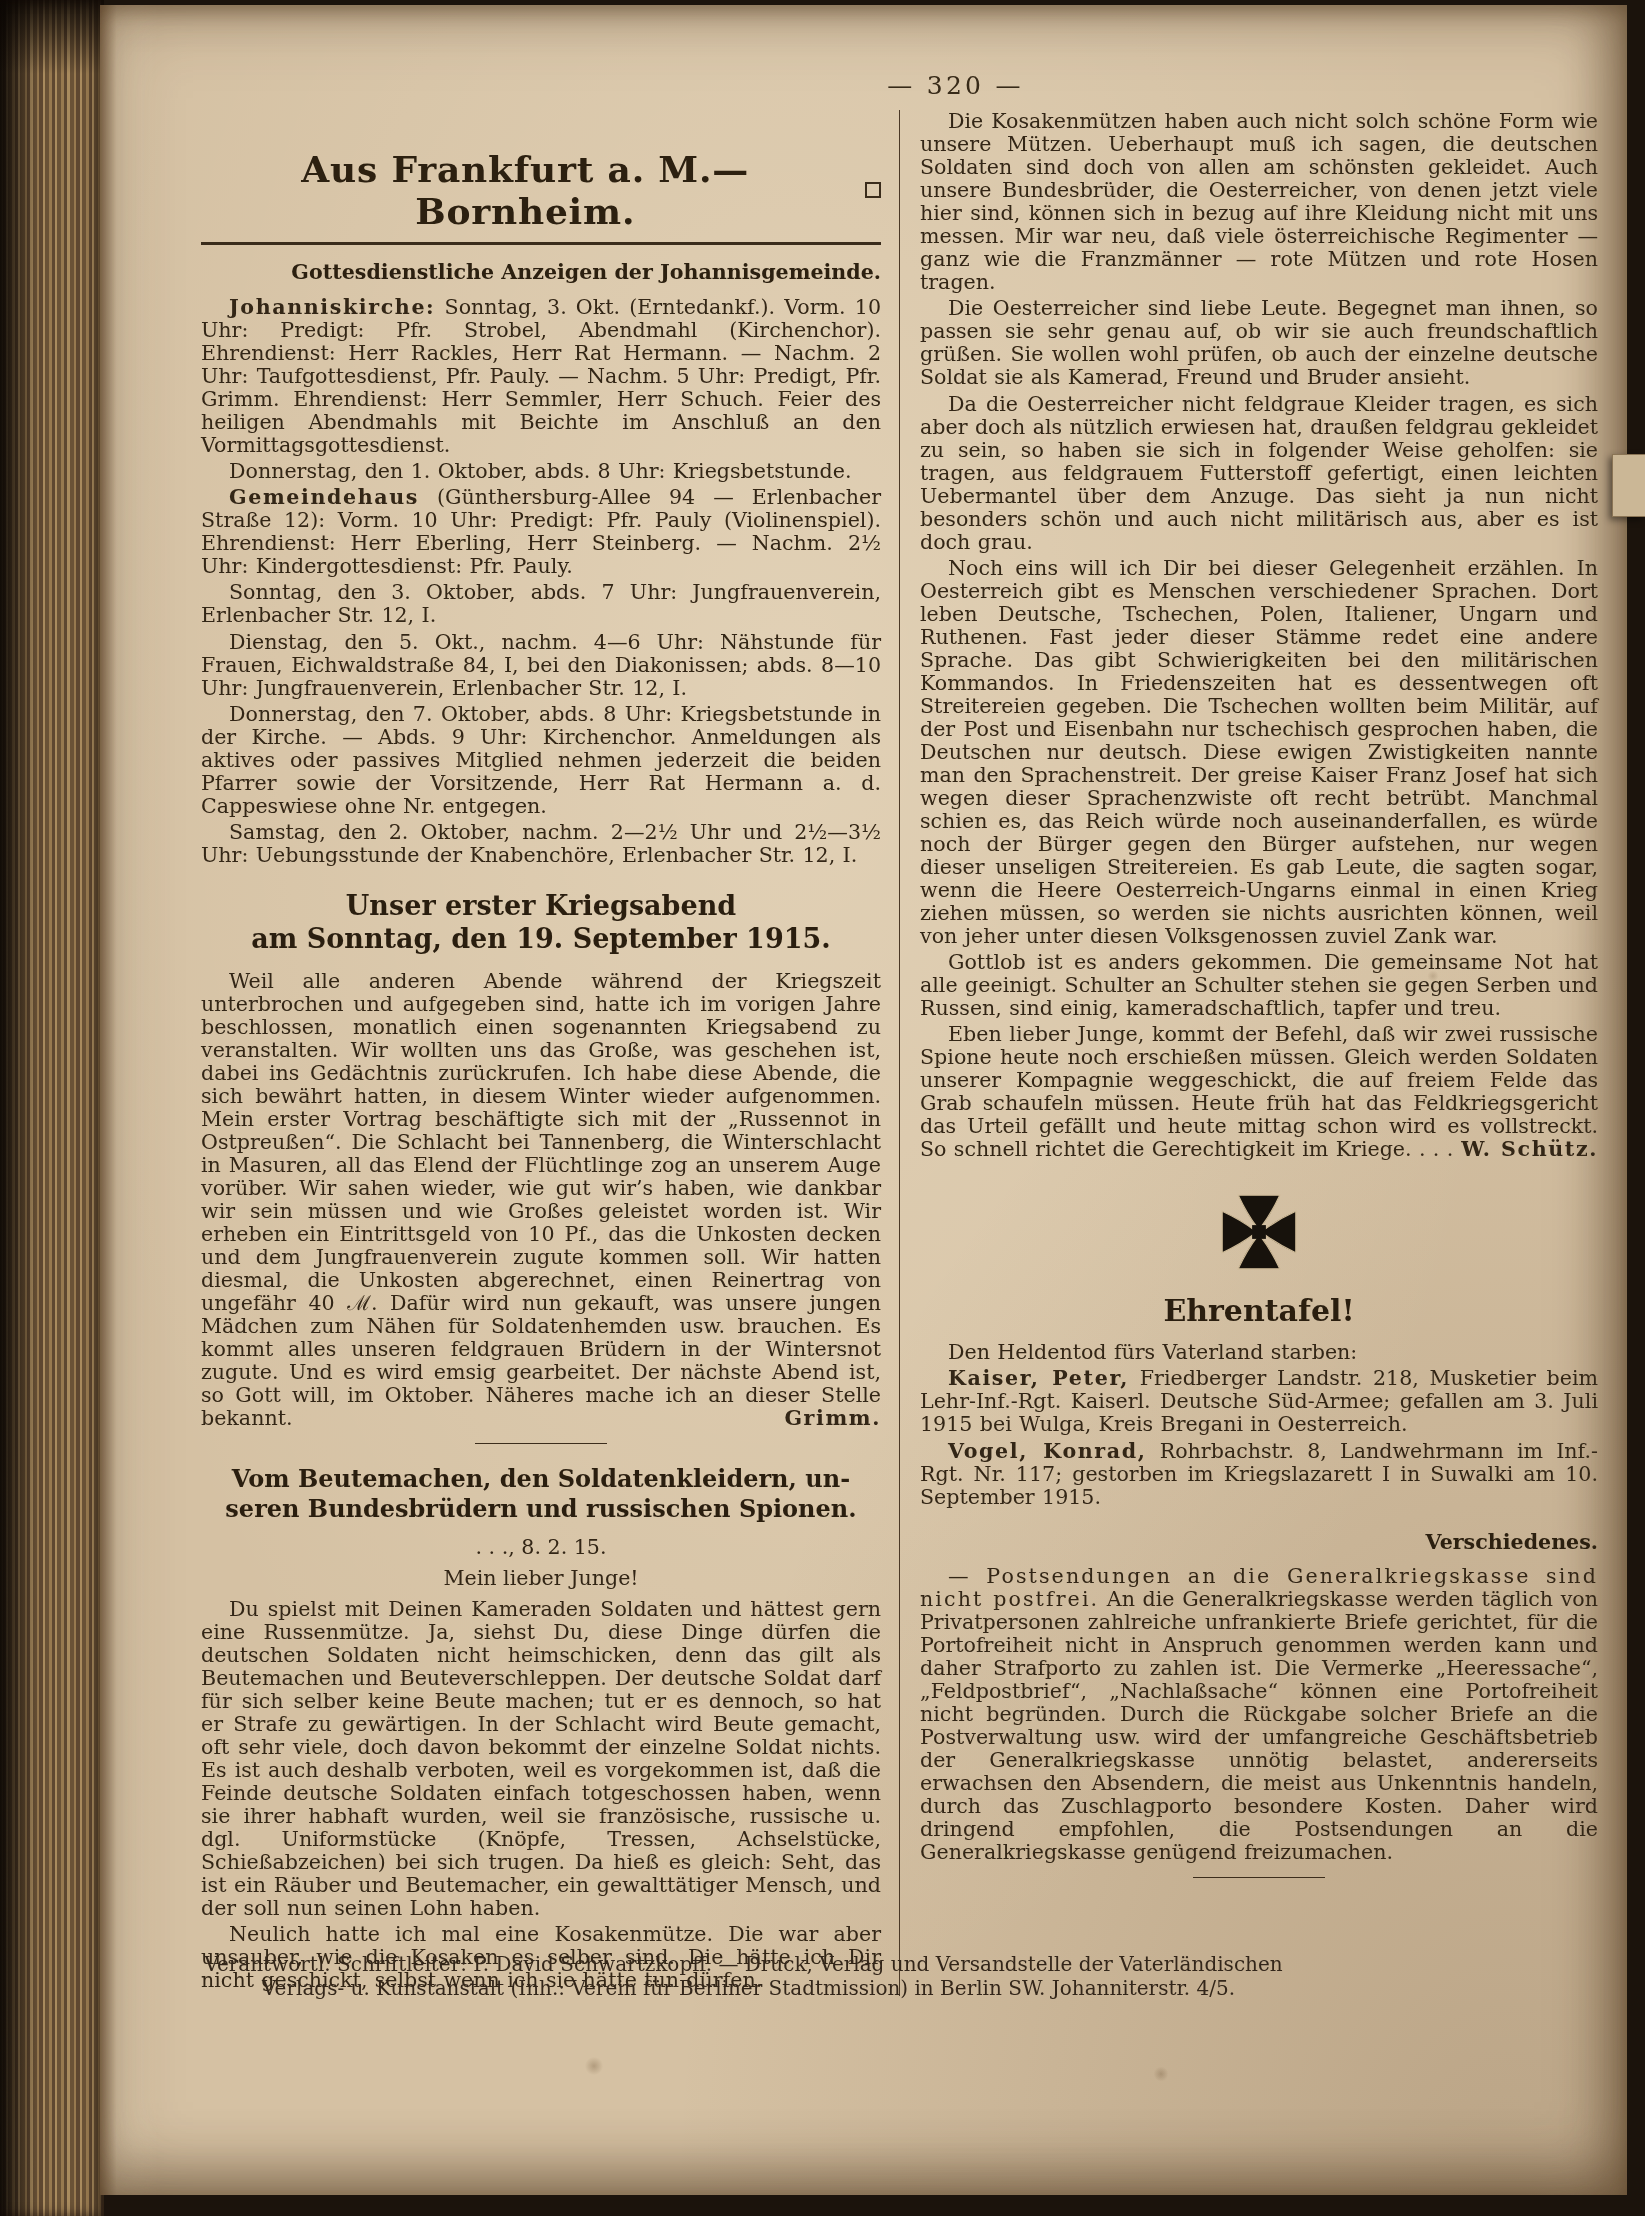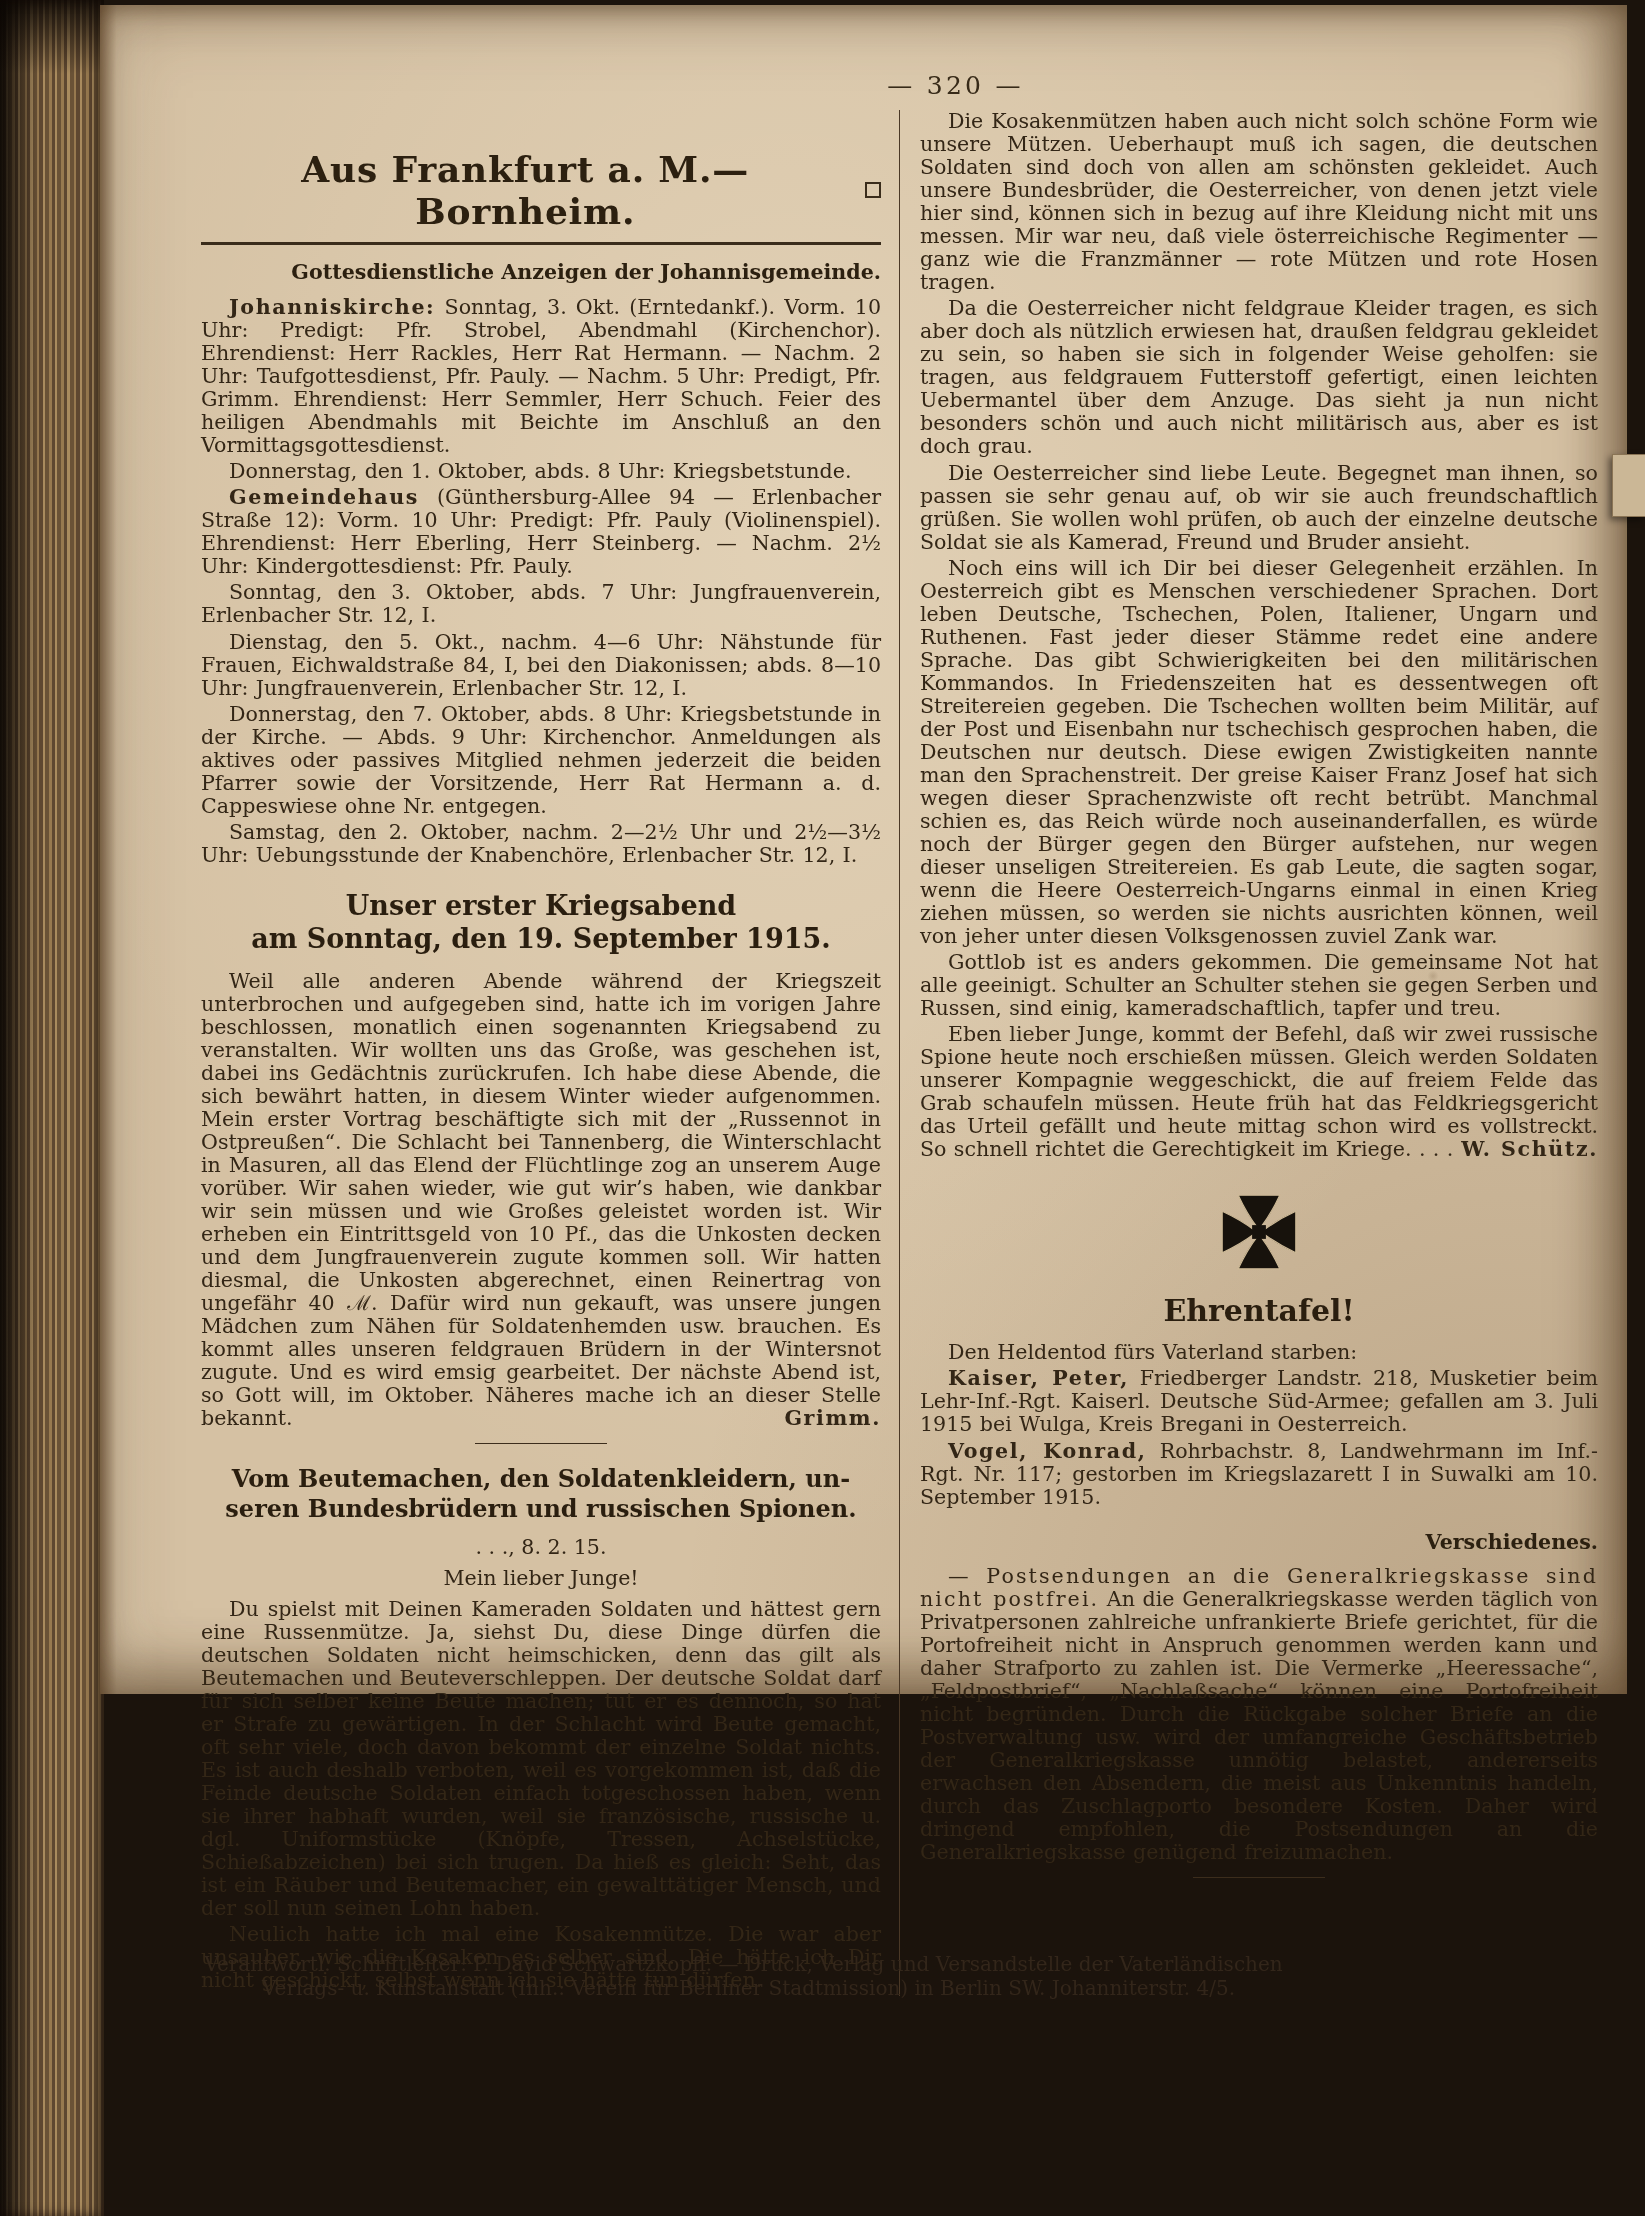--- a/index.html
+++ b/index.html
@@ -22,21 +22,21 @@
         #97794f 0px, #97794f 2.5px,
         #5e4730 2.5px, #5e4730 5.8px,
         #a98b5e 5.8px, #a98b5e 8.2px,
         #6a5236 8.2px, #6a5236 12.3px),
       #4a3824;
     box-shadow: inset -6.6px 0 11.5px rgba(15,9,4,.7);
   }
 
   
   .paper {
-    position:absolute; left:100px; top:5px; width:1527px; height:1689px;
+    position:absolute; left:100px; top:5px; width:1527px; height:2190px;
     background:
       linear-gradient(90deg, rgba(85,55,28,.40) 0px, rgba(255,240,210,.28) 16.5px, rgba(255,240,210,0) 58px),
       radial-gradient(circle 13px at 494px 2061px, rgba(96,70,40,.30), rgba(96,70,40,0) 70%),
       radial-gradient(circle 10.7px at 1061px 2069px, rgba(96,70,40,.28), rgba(96,70,40,0) 70%),
       radial-gradient(circle 8.2px at 1333px 971px, rgba(96,70,40,.20), rgba(96,70,40,0) 70%),
       radial-gradient(ellipse at 45% 32%, rgba(255,246,226,.30), rgba(255,246,226,0) 62%),
       radial-gradient(ellipse at 92% 102%, rgba(90,60,30,.22), rgba(90,60,30,0) 42%),
       #d5c1a3;
     box-shadow:
       inset 0 0 78px rgba(70,45,20,.38),
@@ -147,22 +147,22 @@
         <p>Du spielst mit Deinen Kameraden Soldaten und hättest gern eine Russenmütze. Ja, siehst Du, diese Dinge dürfen die deutschen Soldaten nicht heimschicken, denn das gilt als Beutemachen und Beuteverschleppen. Der deutsche Soldat darf für sich selber keine Beute machen; tut er es dennoch, so hat er Strafe zu gewärtigen. In der Schlacht wird Beute gemacht, oft sehr viele, doch davon bekommt der einzelne Soldat nichts. Es ist auch deshalb verboten, weil es vorgekommen ist, daß die Feinde deutsche Soldaten einfach totgeschossen haben, wenn sie ihrer habhaft wurden, weil sie französische, russische u. dgl. Uniformstücke (Knöpfe, Tressen, Achselstücke, Schießabzeichen) bei sich trugen. Da hieß es gleich: Seht, das ist ein Räuber und Beutemacher, ein gewalttätiger Mensch, und der soll nun seinen Lohn haben.</p>
         <p>Neulich hatte ich mal eine Kosakenmütze. Die war aber unsauber, wie die Kosaken es selber sind. Die hätte ich Dir nicht geschickt, selbst wenn ich sie hätte tun dürfen.</p>
       </section>
 
     </div>
 
     <div class="col-right">
 
       <section>
         <p>Die Kosakenmützen haben auch nicht solch schöne Form wie unsere Mützen. Ueberhaupt muß ich sagen, die deutschen Soldaten sind doch von allen am schönsten gekleidet. Auch unsere Bundesbrüder, die Oesterreicher, von denen jetzt viele hier sind, können sich in bezug auf ihre Kleidung nicht mit uns messen. Mir war neu, daß viele österreichische Regimenter — ganz wie die Franzmänner — rote Mützen und rote Hosen tragen.</p>
+        <p>Die Oesterreicher sind liebe Leute. Begegnet man ihnen, so passen sie sehr genau auf, ob wir sie auch freundschaftlich grüßen. Sie wollen wohl prüfen, ob auch der einzelne deutsche Soldat sie als Kamerad, Freund und Bruder ansieht.</p>
         <p>Da die Oesterreicher nicht feldgraue Kleider tragen, es sich aber doch als nützlich erwiesen hat, draußen feldgrau gekleidet zu sein, so haben sie sich in folgender Weise geholfen: sie tragen, aus feldgrauem Futterstoff gefertigt, einen leichten Uebermantel über dem Anzuge. Das sieht ja nun nicht besonders schön und auch nicht militärisch aus, aber es ist doch grau.</p>
-        <p>Die Oesterreicher sind liebe Leute. Begegnet man ihnen, so passen sie sehr genau auf, ob wir sie auch freundschaftlich grüßen. Sie wollen wohl prüfen, ob auch der einzelne deutsche Soldat sie als Kamerad, Freund und Bruder ansieht.</p>
         <p>Noch eins will ich Dir bei dieser Gelegenheit erzählen. In Oesterreich gibt es Menschen verschiedener Sprachen. Dort leben Deutsche, Tschechen, Polen, Italiener, Ungarn und Ruthenen. Fast jeder dieser Stämme redet eine andere Sprache. Das gibt Schwierigkeiten bei den militärischen Kommandos. In Friedenszeiten hat es dessentwegen oft Streitereien gegeben. Die Tschechen wollten beim Militär, auf der Post und Eisenbahn nur tschechisch gesprochen haben, die Deutschen nur deutsch. Diese ewigen Zwistigkeiten nannte man den Sprachenstreit. Der greise Kaiser Franz Josef hat sich wegen dieser Sprachenzwiste oft recht betrübt. Manchmal schien es, das Reich würde noch auseinanderfallen, es würde noch der Bürger gegen den Bürger aufstehen, nur wegen dieser unseligen Streitereien. Es gab Leute, die sagten sogar, wenn die Heere Oesterreich-Ungarns einmal in einen Krieg ziehen müssen, so werden sie nichts ausrichten können, weil von jeher unter diesen Volksgenossen zuviel Zank war.</p>
         <p>Gottlob ist es anders gekommen. Die gemeinsame Not hat alle geeinigt. Schulter an Schulter stehen sie gegen Serben und Russen, sind einig, kameradschaftlich, tapfer und treu.</p>
         <p><span>Eben lieber Junge, kommt der Befehl, daß wir zwei russische Spione heute noch erschießen müssen. Gleich werden Soldaten unserer Kompagnie weggeschickt, die auf freiem Felde das Grab schaufeln müssen. Heute früh hat das Feldkriegsgericht das Urteil gefällt und heute mittag schon wird es vollstreckt. So schnell richtet die Gerechtigkeit im Kriege. . . .</span> <span class="sig">W. Schütz.</span></p>
       </section>
 
       <div class="cross-wrap">
         <svg width="92" height="92" viewBox="0 0 120 120">
           <g fill="#17120c" stroke="#cdb996" stroke-width="1.5">
             <path d="M60 57 C51 45 45 38 33 12 L87 12 C75 38 69 45 60 57 Z"></path>
             <path transform="rotate(90 60 60)" d="M60 57 C51 45 45 38 33 12 L87 12 C75 38 69 45 60 57 Z"></path>

